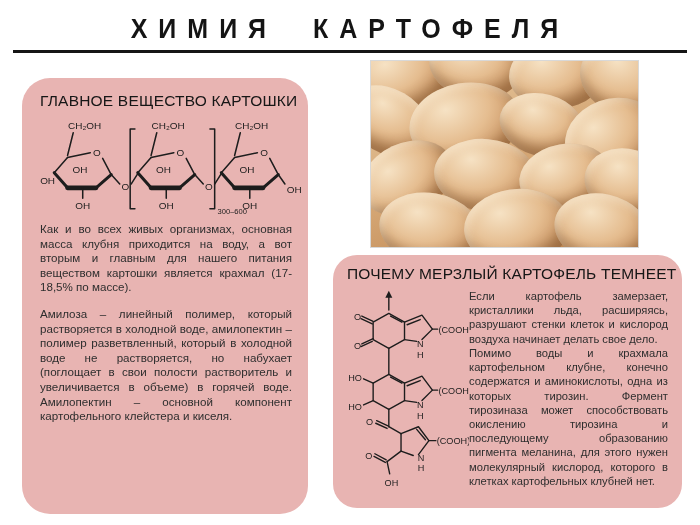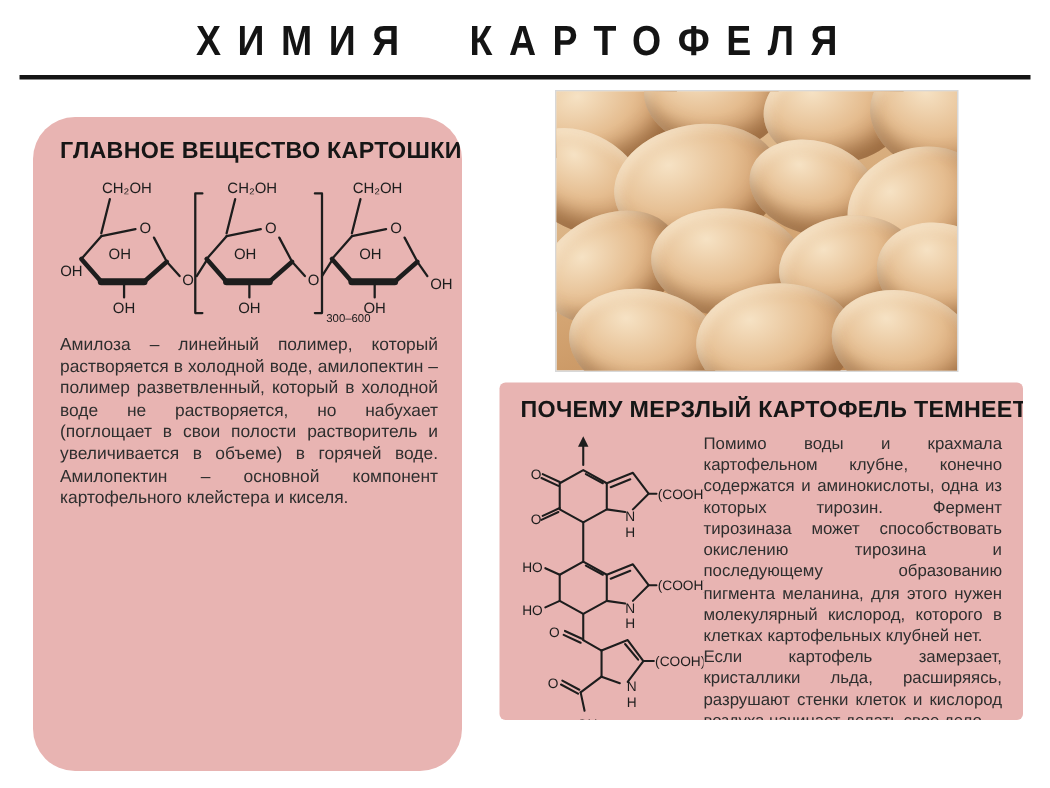--- a/index.html
+++ b/index.html
@@ -13,24 +13,24 @@
     font-size:25px;font-weight:bold;color:#141414;
     letter-spacing:11px;word-spacing:18px;white-space:nowrap;
     transform:scaleY(1.12);transform-origin:top center;
   }
   .title-rule{position:absolute;left:13px;right:13px;top:50px;height:3px;background:#151515;}
 
   .panel{
     position:absolute;background:#e8b4b2;border-radius:28px;box-sizing:border-box;overflow:hidden;
   }
   .panel h2{
-    margin:0 0 4px 0;font-size:15.5px;font-weight:bold;color:#161616;letter-spacing:0.2px;white-space:nowrap;text-align:right;
+    margin:0 0 4px 0;font-size:15.5px;font-weight:normal;color:#161616;letter-spacing:0.2px;white-space:nowrap;text-align:right;
   }
   .panel-left{left:22px;top:78px;width:286px;height:436px;padding:14px 16px 10px 18px;}
-  .panel-right{left:333px;top:255px;width:349px;height:225px;padding:10px 14px 8px 14px;border-radius:4px;}
+  .panel-right{left:333px;top:255px;width:349px;height:253px;padding:10px 14px 8px 14px;border-radius:24px;}
 
   .paras p{
     margin:0 0 12px 0;font-size:11.6px;line-height:1.26;text-align:justify;color:#2e2e2e;
   }
   .paras.tight p{margin:0;font-size:11.2px;line-height:1.27;}
 
   .rp-body{display:flex;flex-direction:row;align-items:flex-start;}
   .rp-body .struct-col{flex:0 0 122px;}
   .rp-body .text-col{flex:1 1 auto;padding-top:2px;}
 
@@ -96,20 +96,21 @@
 
       <path d="M92,14 h-5 v84 h5"></path>
       <path d="M171,14 h5 v84 h-5"></path>
       <text class="chem-sm" x="179" y="104" text-anchor="start">300–600</text>
 
       <line x1="243" y1="62" x2="250" y2="72"></line>
       <text class="chem" x="252" y="81" text-anchor="start">OH</text>
     </svg>
 
     <div class="paras">
+        <p>Как и во всех живых организмах, основная масса клубня приходится на воду, а вот вторым и главным для нашего питания веществом картошки является крахмал (17-18,5% по массе).</p>
         <p>Амилоза – линейный полимер, который растворяется в холодной воде, амилопектин – полимер разветвленный, который в холодной воде не растворяется, но набухает (поглощает в свои полости растворитель и увеличивается в объеме) в горячей воде. Амилопектин – основной компонент картофельного клейстера и киселя.</p>
       </div>
   </section>
 
   <div class="photo" id="photo">
       <div class="potato" style="left: -18px; top: -22px; width: 100px; height: 70px; transform: rotate(-15deg);"></div>
       <div class="potato" style="left: 58px; top: -28px; width: 92px; height: 66px; transform: rotate(10deg);"></div>
       <div class="potato" style="left: 138px; top: -22px; width: 96px; height: 70px; transform: rotate(-5deg);"></div>
       <div class="potato" style="left: 208px; top: -18px; width: 92px; height: 72px; transform: rotate(20deg);"></div>
       <div class="potato" style="left: -28px; top: 28px; width: 90px; height: 64px; transform: rotate(30deg);"></div>
@@ -185,19 +186,19 @@
           <line x1="56" y1="186" x2="40" y2="198"></line>
           <line x1="39" y1="196" x2="26" y2="189"></line>
           <line x1="38" y1="199" x2="25" y2="192"></line>
           <text class="chem" x="23" y="195" text-anchor="end">O</text>
           <line x1="40" y1="198" x2="43" y2="212"></line>
           <text class="chem" x="45" y="226" text-anchor="middle">OH</text>
         </svg>
       </div>
 
       <div class="text-col paras tight">
+          <p>Если картофель замерзает, кристаллики льда, расширяясь, разрушают стенки клеток и кислород воздуха начинает делать свое дело.</p>
           <p>Помимо воды и крахмала картофельном клубне, конечно содержатся и аминокислоты, одна из которых тирозин. Фермент тирозиназа может способствовать окислению тирозина и последующему образованию пигмента меланина, для этого нужен молекулярный кислород, которого в клетках картофельных клубней нет.</p>
-          <p>Если картофель замерзает, кристаллики льда, расширяясь, разрушают стенки клеток и кислород воздуха начинает делать свое дело.</p>
         </div>
     </div>
   </section>
 
 </div>
 
 </body></html>

